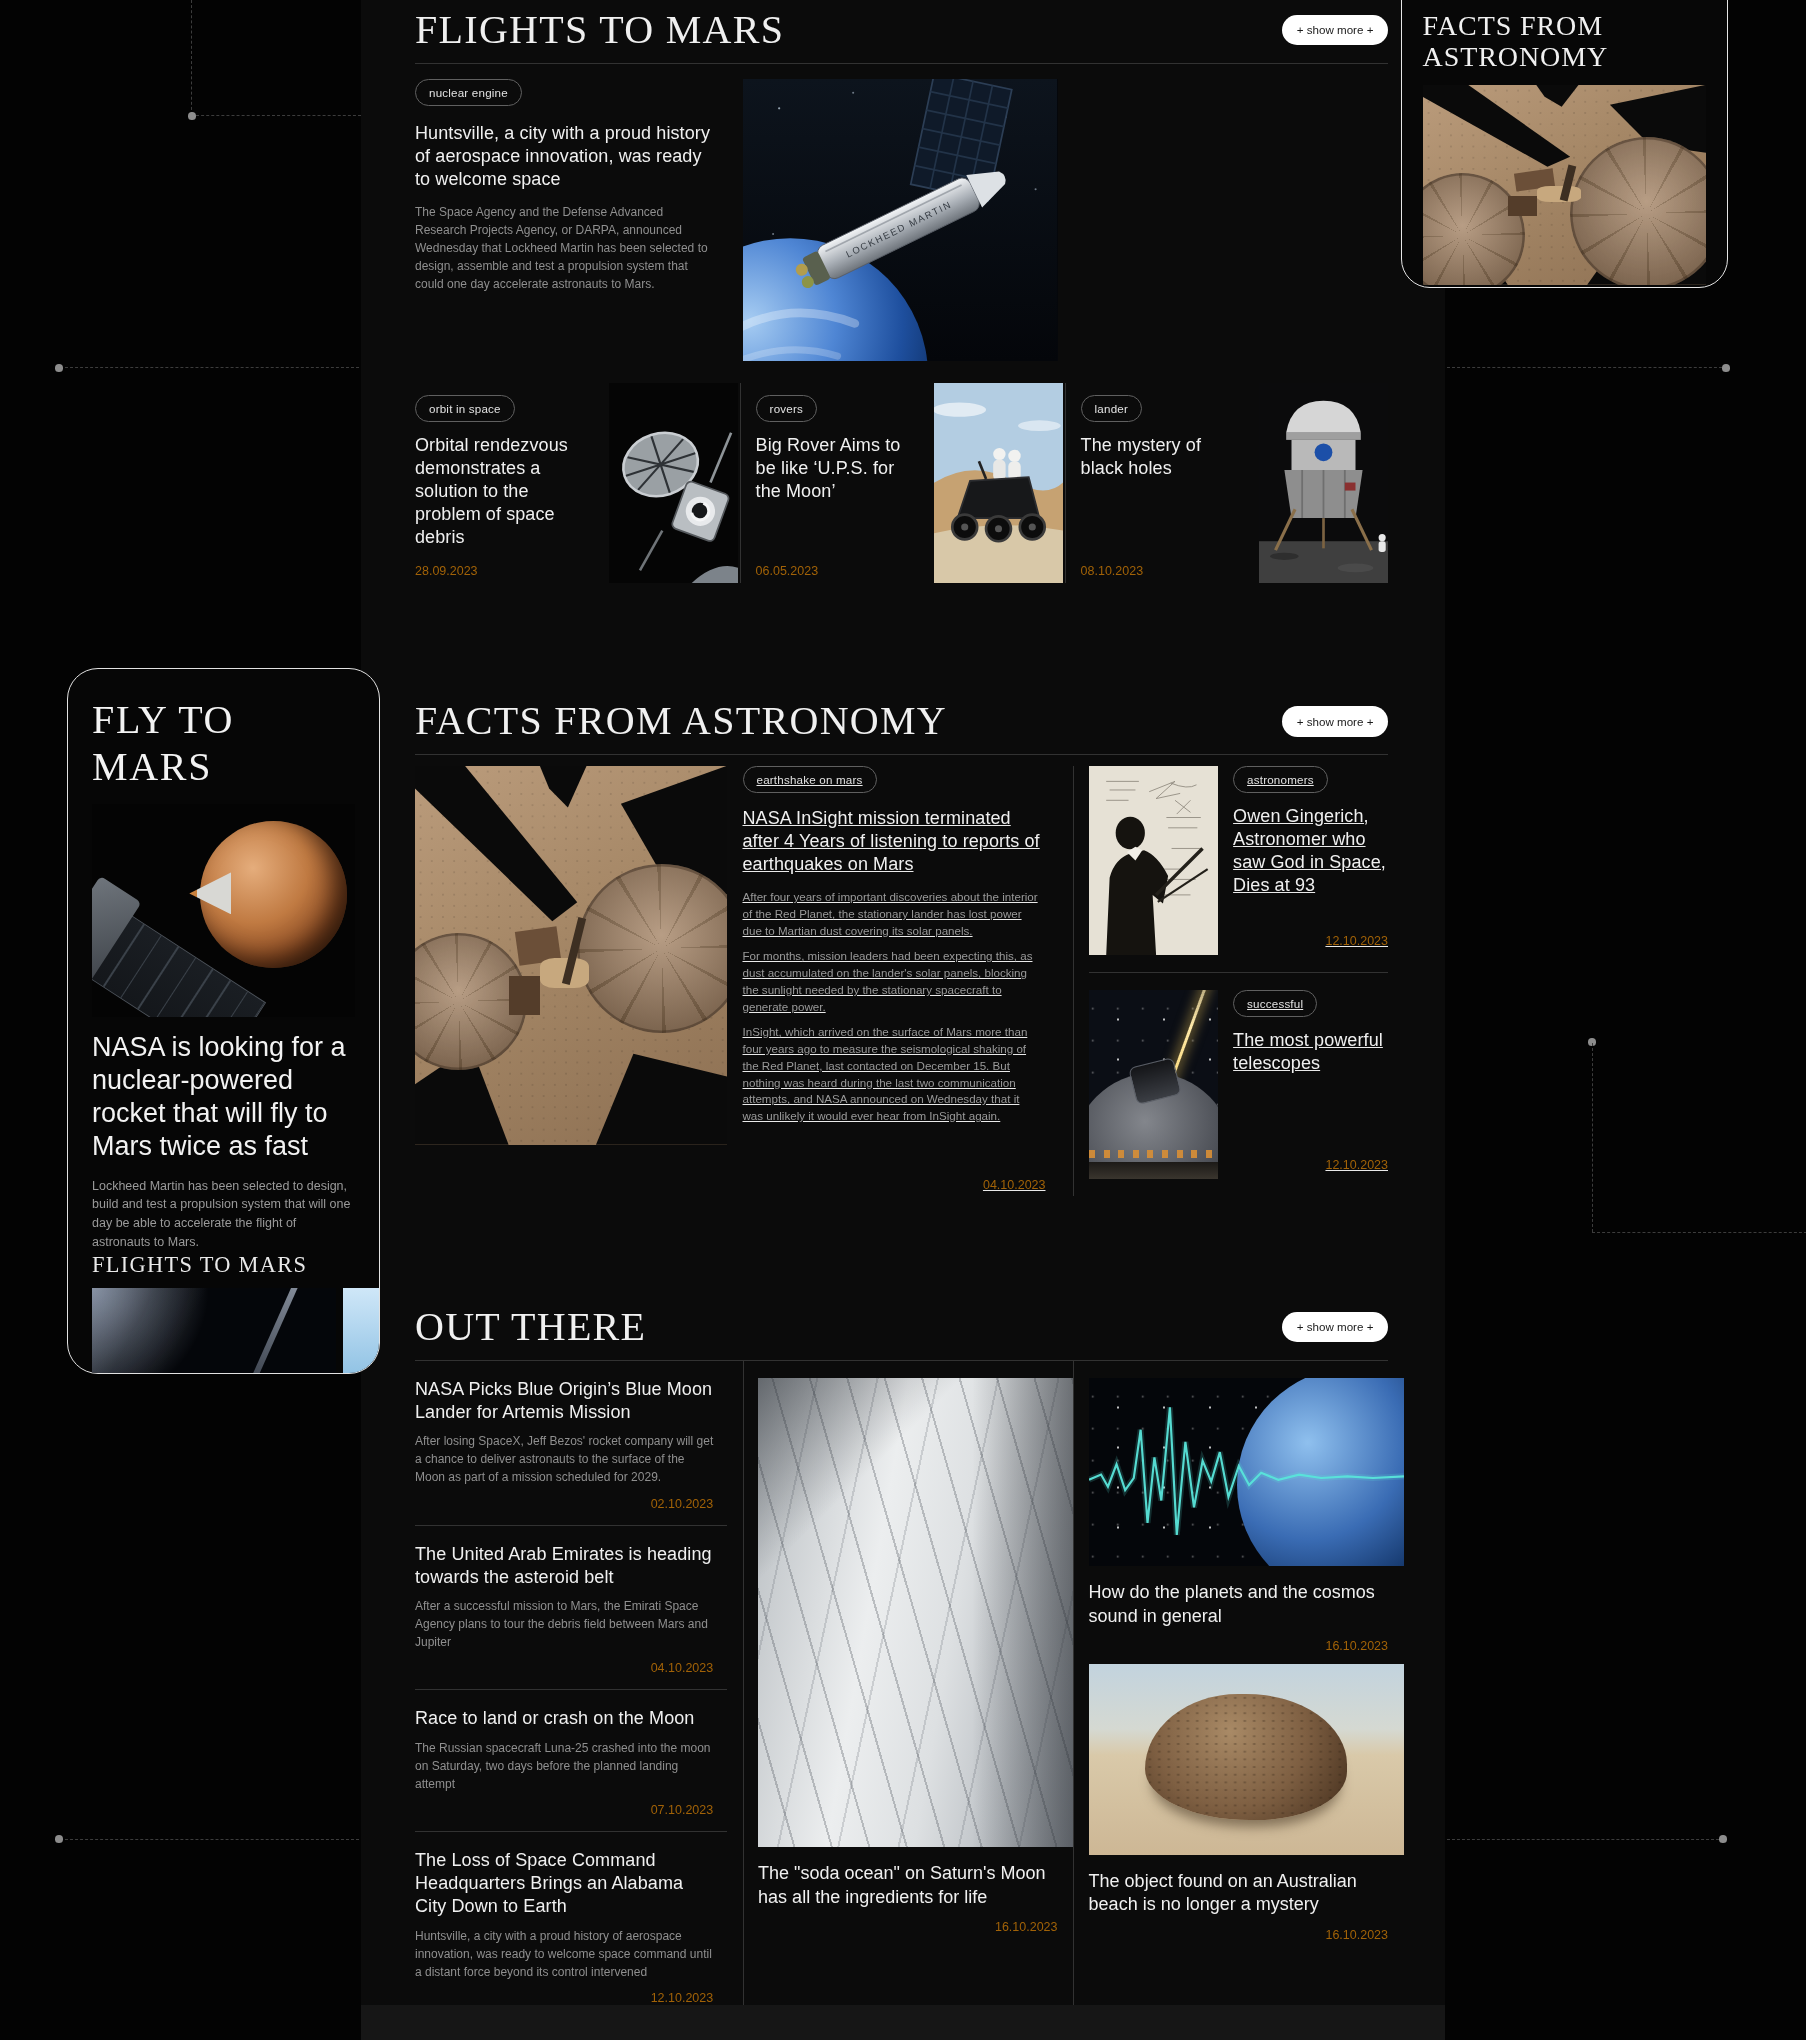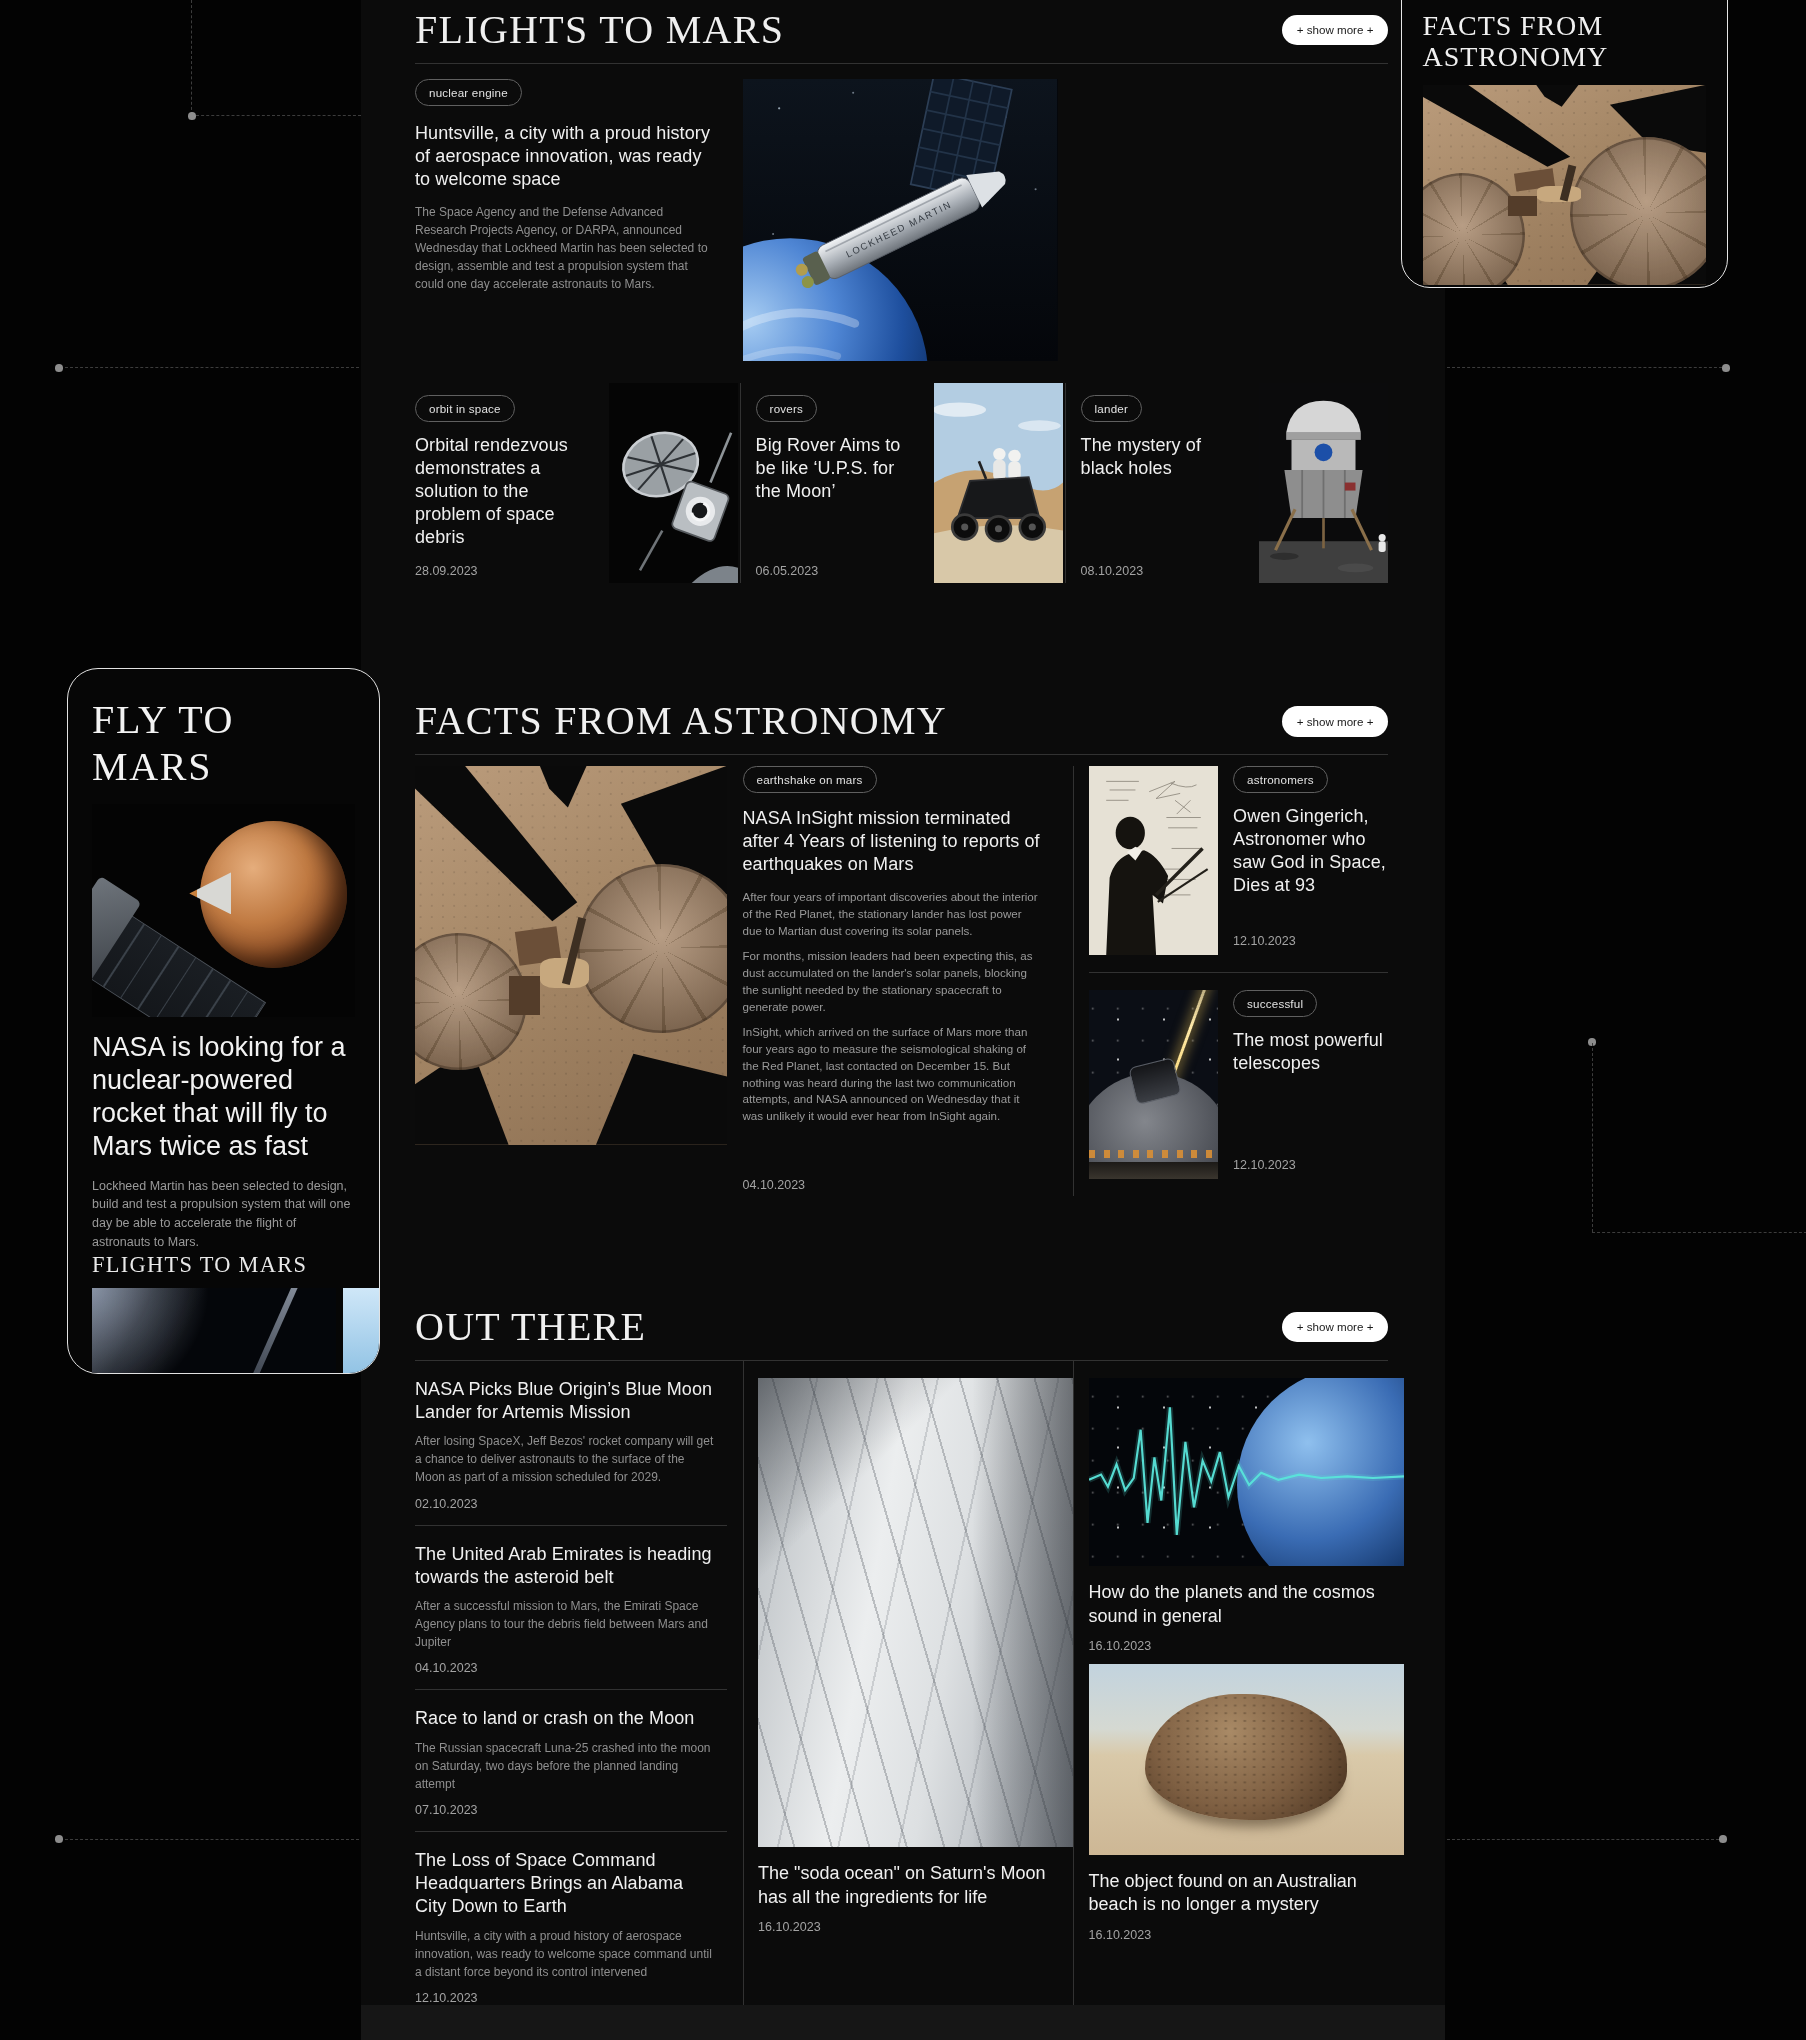--- a/index.html
+++ b/index.html
@@ -25,21 +25,21 @@
   .panel-footer{position:absolute;left:0;right:0;bottom:0;height:36px;background:#161616;}
 
   .sec-head{display:flex;justify-content:space-between;align-items:center;}
   .sec-title{font-size:40px;letter-spacing:1.3px;color:#f0f0f0;line-height:1.05;}
   .show-more{background:#ffffff;color:#1a1a1a;border:none;border-radius:860px;
              font-family:"Liberation Sans",sans-serif;font-size:11.6px;padding:8.6px 14.6px;cursor:pointer;}
   .rule{border-top:0.9px solid rgba(255,255,255,.16);margin-top:12px;}
 
   .tag{display:inline-block;padding:6px 13px;border:0.9px solid #606060;border-radius:860px;
        font-size:11.6px;color:#e2e2e2;letter-spacing:0.2px;white-space:nowrap;}
-  .date{font-size:12.5px;color:#a3a3a3;}
+  .date{font-size:12.5px;color:#a16207;text-align:right;}
   .copy{font-size:12px;line-height:1.5;color:#8f8f8f;}
   h3.card-title{font-size:18px;line-height:1.28;font-weight:500;color:#f0f0f0;letter-spacing:0.1px;}
 
   
   .section-1{margin-top:8.6px;}
   .featured{display:grid;grid-template-columns:312px 315px;column-gap:15.5px;margin-top:15.5px;min-height:282px;}
   .feat-text .tag{margin-bottom:15.5px;}
   .feat-text h3{margin-bottom:12px;max-width:301px;}
   .feat-text .copy{max-width:297px;}
   .img-hero{width:315px;height:282px;overflow:hidden;background:#05070b;}
@@ -47,21 +47,21 @@
   .news-card{position:relative;min-height:200px;display:flex;flex-direction:column;align-items:flex-start;padding-top:12px;}
   .news-card.bordered{border-left:0.9px solid rgba(255,255,255,.16);padding-left:14.6px;}
   .news-card .tag{margin-bottom:11.2px;}
   .news-card h3{max-width:calc(100% - 142px);}
   .news-card .date{margin-top:auto;padding:10.3px 0 5.2px;}
   .thumb{position:absolute;right:0;top:0;bottom:0;width:129px;overflow:hidden;background:#000;}
   .thumb svg{width:100%;height:100%;display:block;}
 
   
   .section-2{margin-top:117px;}
-  .facts-grid{display:grid;grid-template-columns:312px 315px 315px;column-gap:15.5px;margin-top:10.3px;min-height:397px;}
+  .facts-grid{display:grid;grid-template-columns:312px 315px 315px;column-gap:15.5px;margin-top:10.3px;min-height:397px;text-decoration:underline;}
   .main-article{display:flex;flex-direction:column;min-height:396px;padding-right:12px;}
   .main-article .tag{align-self:flex-start;margin-bottom:13.8px;}
   .main-article h3{margin-bottom:13.8px;}
   .main-article p{font-size:11.6px;line-height:1.45;color:#9a9a9a;margin-bottom:8.6px;max-width:297px;}
   .main-article .date{margin-top:auto;padding-bottom:3.4px;}
   .side-col{border-left:0.9px solid rgba(255,255,255,.16);padding-left:14.6px;}
   .side-card{display:flex;gap:15.5px;padding-bottom:17px;}
   .side-card + .side-card{border-top:0.9px solid rgba(255,255,255,.16);padding-top:17px;}
   .side-thumb{width:129px;height:189px;flex:none;overflow:hidden;background:#000;}
   .side-thumb svg{width:100%;height:100%;display:block;}

